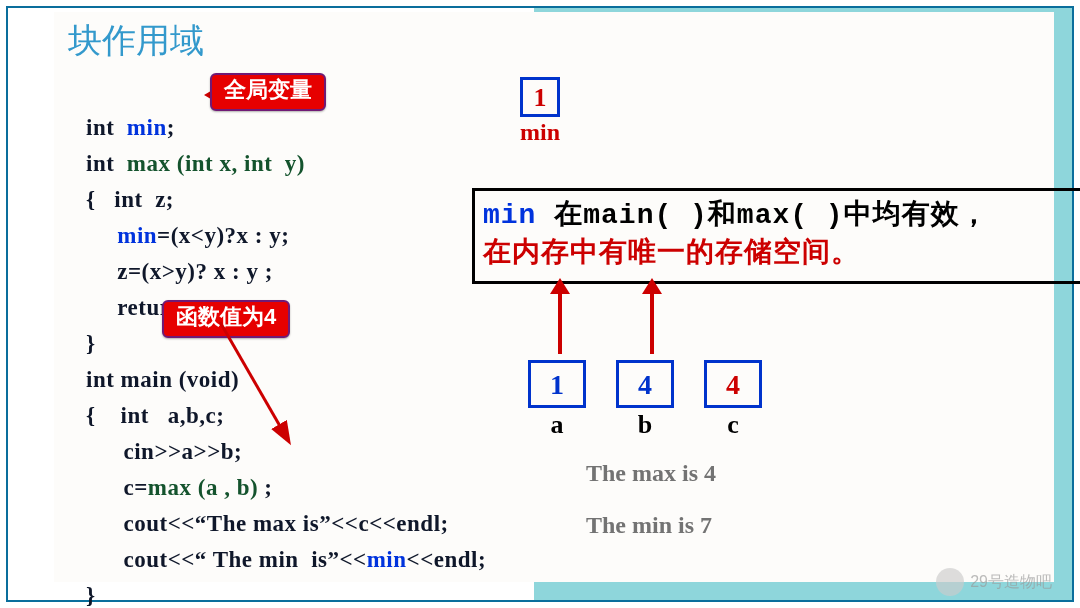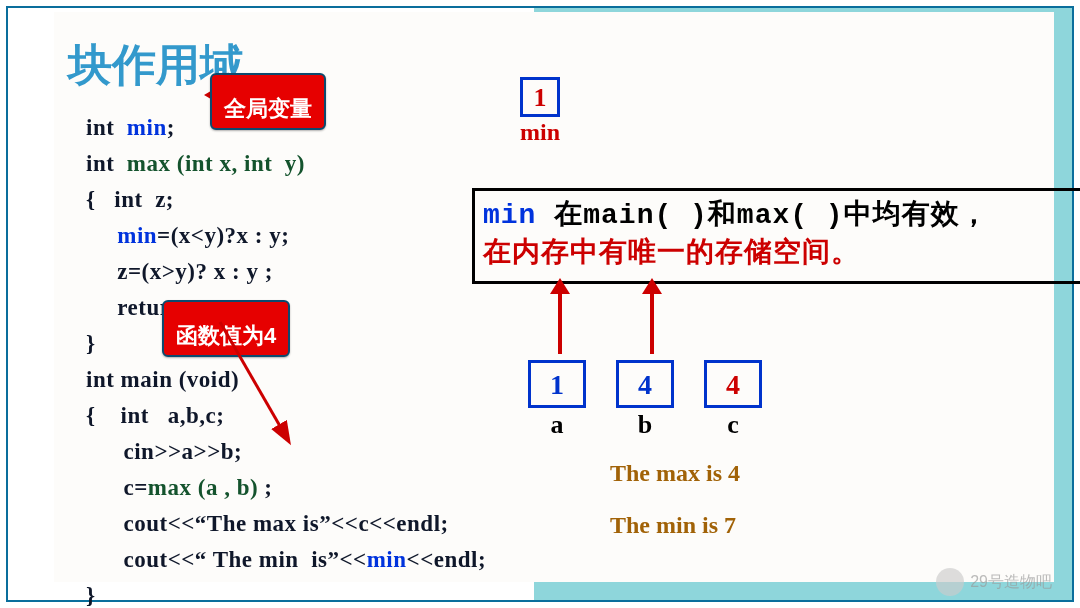--- a/index.html
+++ b/index.html
@@ -1,25 +1,25 @@
 <!DOCTYPE html>
 <html><head>
 <meta charset="utf-8">
 <style>
   *{box-sizing:border-box;margin:0;padding:0}
   body{width:1080px;height:608px;font-family:"Times New Roman","SimSun",serif;position:relative;background:#fff;overflow:hidden}
   .frame{position:absolute;inset:6px;border:2px solid #0a6e9c}
   .right-bg{position:absolute;top:6px;right:6px;width:540px;height:596px;background:#8ed6db}
   .slide{position:absolute;top:12px;left:54px;right:26px;bottom:26px;background:#fdfcfa}
-  .title{position:absolute;top:24px;left:14px;font-family:"Microsoft YaHei","SimHei",sans-serif;font-size:44px;color:#3399cc;font-weight:700}
+  .title{position:absolute;top:6px;left:14px;font-family:"Microsoft YaHei","SimHei",sans-serif;font-size:34px;color:#3399cc;font-weight:400}
   .code{position:absolute;top:62px;left:32px;font-size:23px;font-weight:bold;line-height:36px;white-space:pre;letter-spacing:.5px}
   .k-blue{color:#0033dd}
   .k-red{color:#14532d}
   .k-blk{color:#0f172a}
-  .callout{position:absolute;background:#e60000;border:2px solid #0c4a6e;border-radius:6px;padding:19px 12px 4px;color:#fff;font-family:"Microsoft YaHei","SimHei",sans-serif;font-size:22px;font-weight:bold;box-shadow:0 1px 2px rgba(0,0,0,.3)}
+  .callout{position:absolute;background:#e60000;border:2px solid #701a75;border-radius:6px;padding:0 12px 4px;color:#fff;font-family:"Microsoft YaHei","SimHei",sans-serif;font-size:22px;font-weight:bold;box-shadow:0 1px 2px rgba(0,0,0,.3)}
   .callout.c1{top:61px;left:156px}
   .callout.c2{top:288px;left:108px}
   .tail{position:absolute;width:0;height:0}
   .tail.t1{top:76px;left:150px;border-right:12px solid #cc0000;border-top:7px solid transparent;border-bottom:7px solid transparent}
   .box-min{position:absolute;top:65px;left:466px;text-align:center}
   .box-min .num{width:40px;height:40px;border:3px solid #0033cc;font-size:26px;font-weight:bold;color:#cc0000;line-height:36px;margin:0 auto}
   .box-min .lbl{color:#cc0000;font-size:24px;font-weight:bold;margin-top:2px}
   .explain{position:absolute;top:176px;left:418px;width:624px;border:3px solid #000;padding:6px 8px 8px;font-family:Liberation Mono, monospace;font-size:28px;font-weight:bold;line-height:38px;letter-spacing:1px}
   .explain .l1 .min{color:#0033dd}
   .explain .l1{color:#000}
@@ -27,21 +27,21 @@
   .arrow{position:absolute;width:4px;height:62px;background:#cc0000}
   .arrow::before{content:"";position:absolute;top:-14px;left:-8px;border-left:10px solid transparent;border-right:10px solid transparent;border-bottom:16px solid #cc0000}
   .arrow.a1{top:280px;left:504px}
   .arrow.a2{top:280px;left:596px}
   .vars{position:absolute;top:348px;left:474px;display:flex;gap:30px}
   .var{text-align:center}
   .var .num{width:58px;height:48px;border:3px solid #0033cc;font-size:28px;font-weight:bold;line-height:44px}
   .var .num.blue{color:#0033cc}
   .var .num.red{color:#cc0000}
   .var .lbl{font-size:26px;font-weight:bold;color:#000;margin-top:2px}
-  .out{position:absolute;left:556px;color:#a16207;font-size:24px;font-weight:bold}
+  .out{position:absolute;left:532px;color:#737373;font-size:24px;font-weight:bold}
   .out.o1{top:448px}
   .out.o2{top:500px}
   .watermark{position:absolute;right:28px;bottom:12px;display:flex;align-items:center;gap:6px;opacity:.65;font-family:"Microsoft YaHei",sans-serif;font-size:16px;color:#999}
   .watermark .circ{width:28px;height:28px;border-radius:50%;background:#ccc;display:inline-block}
   svg.func-arrow{position:absolute;top:290px;left:136px;overflow:visible}
 </style>
 </head>
 <body>
 
 <div class="right-bg"></div>

